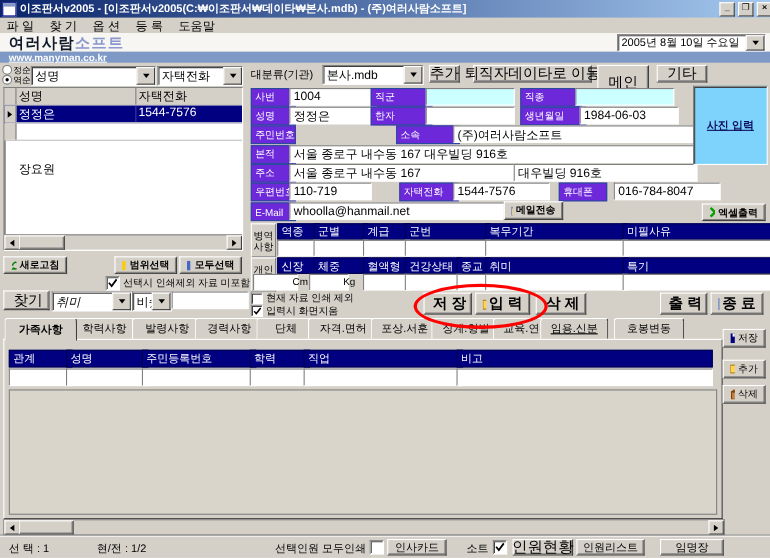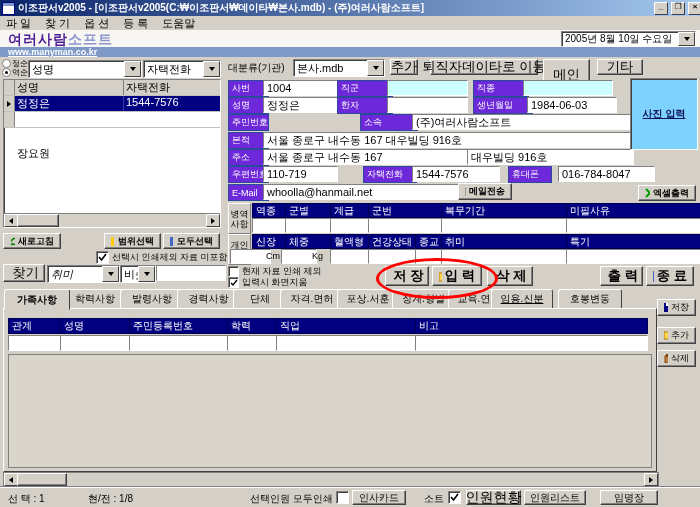--- a/index.html
+++ b/index.html
@@ -50,21 +50,21 @@
 
   <div class="abs" style="left:0;top:16px;width:700px;height:14px;display:flex;align-items:center;gap:14px;padding-left:6px;font-size:11px;">
     <span>파 일</span>
     <span>찾 기</span>
     <span>옵 션</span>
     <span>등 록</span>
     <span>도움말</span>
   </div>
 
   <div class="abs" style="left:0;top:30px;width:700px;height:17px;background:#f7f6f2;">
-    <span class="abs" style="left:8px;top:1px;font-size:14px;font-weight:bold;letter-spacing:1px;"><span style="color:#4c1d95;">여러사람</span><span style="color:#8b97cf;">소프트</span></span>
+    <span class="abs" style="left:8px;top:1px;font-size:14px;font-weight:bold;letter-spacing:1px;"><span style="color:#0f172a;">여러사람</span><span style="color:#8b97cf;">소프트</span></span>
     <span class="abs combo" style="right:4px;top:1px;width:133px;height:14px;font-size:10px;">
       <span class="val">2005년 8월 10일 수요일</span>
       <span class="dbtn">
           <span class="darr"></span>
         </span>
     </span>
   </div>
   <div class="abs" style="left:0;top:47px;width:700px;height:10px;background:#7e99c6;">
     <span class="abs ulink" style="left:8px;top:0;font-size:9px;color:#fff;font-weight:bold;">www.manyman.co.kr</span>
   </div>
@@ -394,21 +394,21 @@
     <span class="abs raised" style="left:13px;top:0;bottom:0;width:48px;"></span>
     <span class="sbtn" style="right:0;">
         <span class="tri-r"></span>
       </span>
   </div>
 
   <div class="abs" style="left:0;top:486px;width:700px;height:1px;background:#808080;"></div>
   <div class="abs" style="left:0;top:487px;width:700px;height:1px;background:#fff;"></div>
   <div class="abs" style="left:0;top:488px;width:700px;height:19px;background:#d4d0c8;">
     <span class="abs" style="left:8px;top:4px;font-size:10px;">선 택 : 1</span>
-    <span class="abs" style="left:88px;top:4px;font-size:10px;">현/전 : 1/8</span>
+    <span class="abs" style="left:88px;top:4px;font-size:10px;">현/전 : 1/2</span>
     <span class="abs" style="left:250px;top:4px;font-size:10px;">선택인원 모두인쇄</span>
     <span class="abs chk" style="left:336px;top:3px;"></span>
     <button class="abs raised btn" style="left:352px;top:2px;width:54px;height:15px;font-size:10px;">인사카드</button>
     <span class="abs" style="left:424px;top:4px;font-size:10px;">소트</span>
     <span class="abs chk" style="left:448px;top:3px;">
         <svg width="9" height="9">
           <polyline points="1,4 3.5,7 8,1" stroke="#000" stroke-width="1.6" fill="none"></polyline>
         </svg>
       </span>
     <button class="abs raised btn" style="left:466px;top:2px;width:55px;height:15px;font-size:14px;">인원현황</button>

